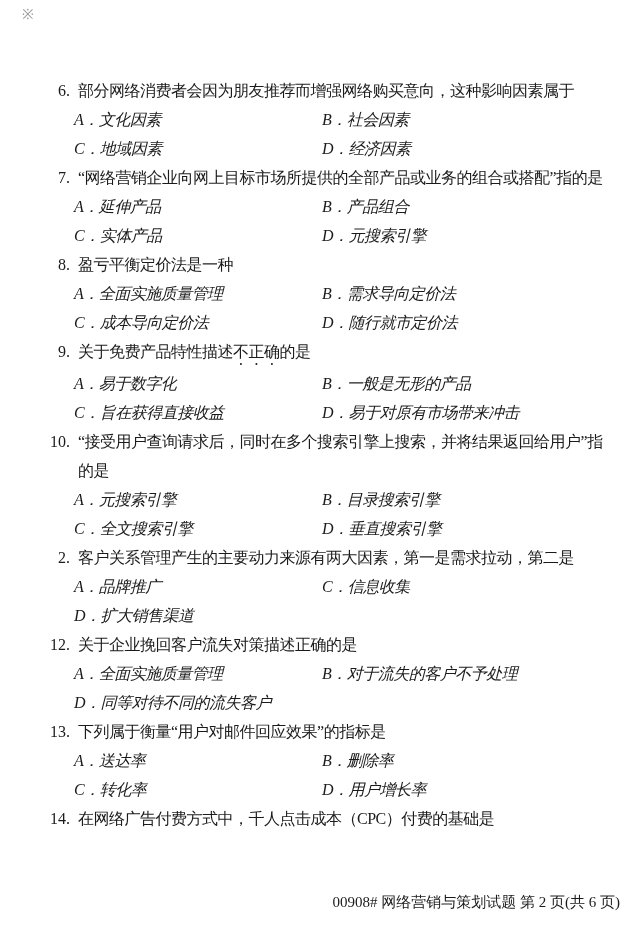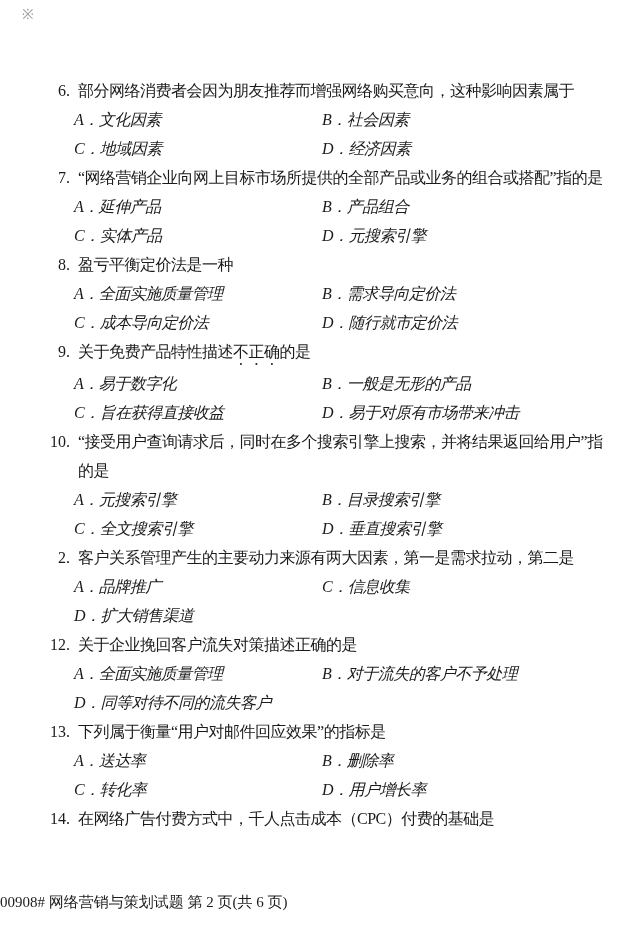--- a/index.html
+++ b/index.html
@@ -65,21 +65,21 @@
     -webkit-text-emphasis-position: under right;
     text-emphasis: filled dot #1b1b1b;
     text-emphasis-position: under right;
     text-align: center;
   }
   .page-footer {
     position: absolute;
     top: 890px;
     left: 0;
     width: 620px;
-    text-align: left;
+    text-align: right;
     line-height: 24px;
     font-size: 15px;
   }
 </style>
 </head>
 <body>
 
 <div class="page">
 
   <div class="corner-mark">※</div>

